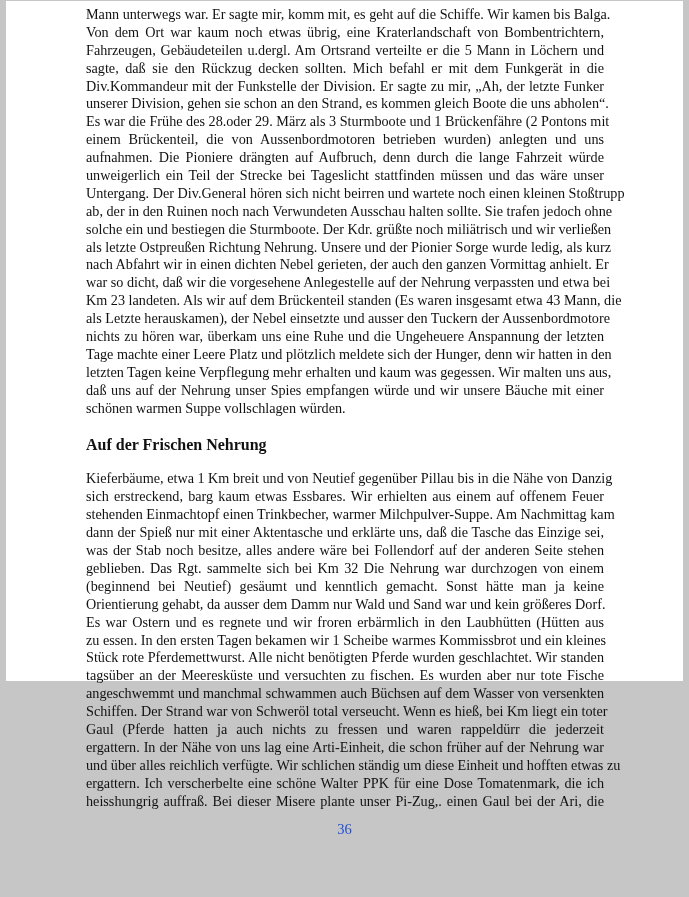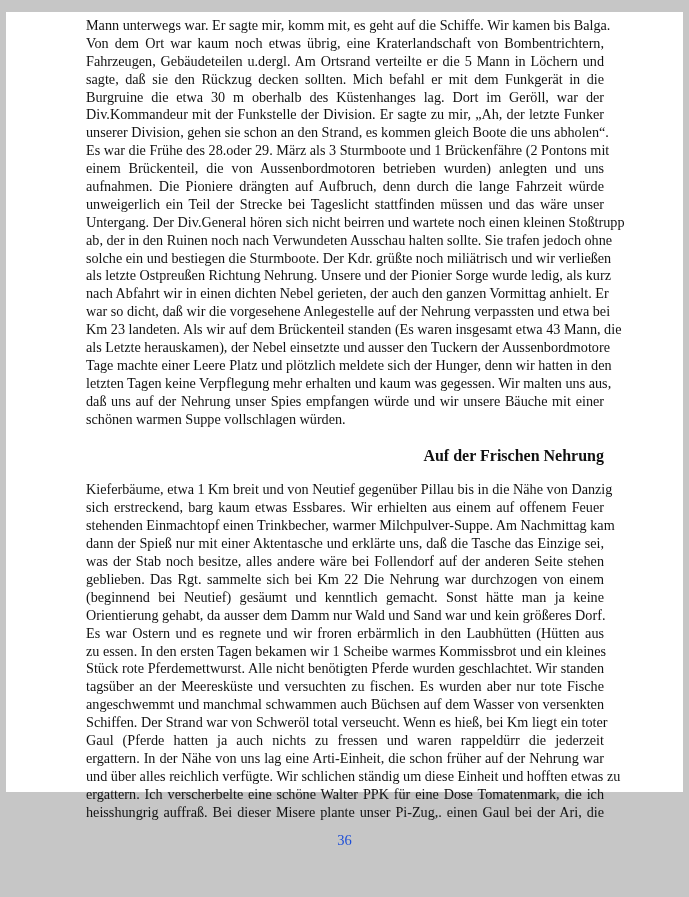--- a/index.html
+++ b/index.html
@@ -1,69 +1,69 @@
 <!DOCTYPE html>
 <html><head>
 <meta charset="utf-8">
 <style>
   html, body { margin:0; padding:0; }
   body { width:689px; height:897px; background:#c6c6c6; position:relative; overflow:hidden; }
-  .page { position:absolute; left:6px; top:12px; width:677px; height:780px; background:#ffffff;text-decoration:underline; }
+  .page { position:absolute; left:6px; top:1px; width:677px; height:680px; background:#ffffff;text-decoration:underline; }
   .content { position:absolute; left:80px; top:5px; width:518px;
     font-family:"Liberation Serif", serif; font-size:14.2px; line-height:17.9px; color:#111; }
   .para { margin:0; text-align:justify; }
   .line { display:block; text-align:justify; text-align-last:justify; white-space:nowrap; height:17.9px; }
   .line.last { text-align-last:left; }
-  .heading { font-weight:bold; font-size:16px; text-align:right; margin:18px 0 15px 0; line-height:20px; }
+  .heading { font-weight:bold; font-size:16px; text-align:left; margin:18px 0 15px 0; line-height:20px; }
   .pagenum { position:absolute; left:0; width:677px; top:820px; text-align:center;
     font-family:"Liberation Serif", serif; font-size:14.5px; color:#1d4ed8; }
 </style>
 </head>
 <body>
 
 <div class="page">
   <div class="content">
     <div id="before">
         <div class="para">
           <span class="line">Mann unterwegs war. Er sagte mir, komm mit, es geht auf die Schiffe. Wir kamen bis Balga.</span>
           <span class="line">Von dem Ort war kaum noch etwas übrig, eine Kraterlandschaft von Bombentrichtern,</span>
           <span class="line">Fahrzeugen, Gebäudeteilen u.dergl. Am Ortsrand verteilte er die 5 Mann in Löchern und</span>
           <span class="line">sagte, daß sie den Rückzug decken sollten. Mich befahl er mit dem Funkgerät in die</span>
-          <span class="line">Burgruine die etwa 30 m oberhalb des Küstenhanges lag. Dort im Geröll, war der</span>
           <span class="line">Div.Kommandeur mit der Funkstelle der Division. Er sagte zu mir, „Ah, der letzte Funker</span>
           <span class="line last">unserer Division, gehen sie schon an den Strand, es kommen gleich Boote die uns abholen“.</span>
         </div>
         <div class="para">
           <span class="line"> Es war die Frühe des 28.oder 29. März als 3 Sturmboote und 1 Brückenfähre (2 Pontons mit</span>
           <span class="line">einem Brückenteil, die von Aussenbordmotoren betrieben wurden) anlegten und uns</span>
           <span class="line">aufnahmen. Die Pioniere drängten auf Aufbruch, denn durch die lange Fahrzeit würde</span>
           <span class="line">unweigerlich  ein Teil der Strecke bei Tageslicht stattfinden müssen und das wäre unser</span>
           <span class="line">Untergang. Der Div.General hören sich nicht beirren und wartete noch einen kleinen Stoßtrupp</span>
           <span class="line">ab, der in den Ruinen noch nach Verwundeten Ausschau halten sollte. Sie trafen jedoch ohne</span>
           <span class="line">solche ein und bestiegen die Sturmboote. Der Kdr. grüßte noch miliätrisch und wir verließen</span>
           <span class="line">als letzte Ostpreußen Richtung Nehrung. Unsere und der Pionier Sorge wurde ledig, als kurz</span>
           <span class="line">nach Abfahrt wir in einen dichten Nebel gerieten, der auch den ganzen Vormittag anhielt. Er</span>
           <span class="line">war so dicht, daß wir die vorgesehene Anlegestelle auf der Nehrung verpassten und etwa bei</span>
           <span class="line">Km 23 landeten. Als wir auf dem Brückenteil standen (Es waren insgesamt etwa 43 Mann, die</span>
           <span class="line">als Letzte herauskamen), der Nebel einsetzte und ausser den Tuckern der Aussenbordmotore</span>
+          <span class="line">nichts zu hören war, überkam uns eine Ruhe und die Ungeheuere Anspannung der letzten</span>
           <span class="line">Tage machte einer Leere Platz und plötzlich meldete sich der Hunger, denn wir hatten in den</span>
           <span class="line">letzten Tagen keine Verpflegung mehr erhalten und kaum was gegessen. Wir malten uns aus,</span>
           <span class="line">daß uns auf der Nehrung unser Spies empfangen würde und wir unsere Bäuche mit einer</span>
           <span class="line last">schönen warmen Suppe vollschlagen würden.</span>
         </div>
       </div>
     <div class="heading">Auf der Frischen Nehrung</div>
     <div id="after">
         <div class="para">
           <span class="line">Kieferbäume, etwa 1 Km breit und von Neutief gegenüber Pillau bis in die Nähe von Danzig</span>
           <span class="line">sich erstreckend, barg kaum etwas Essbares. Wir erhielten aus einem auf offenem Feuer</span>
           <span class="line">stehenden Einmachtopf einen Trinkbecher, warmer Milchpulver-Suppe. Am Nachmittag kam</span>
           <span class="line">dann der Spieß nur mit einer Aktentasche und erklärte uns, daß die Tasche das Einzige sei,</span>
           <span class="line">was der Stab noch besitze, alles andere wäre bei Follendorf auf der anderen Seite stehen</span>
-          <span class="line">geblieben. Das Rgt. sammelte sich bei Km 22 Die Nehrung war durchzogen von einem</span>
+          <span class="line">geblieben. Das Rgt. sammelte sich bei Km 32 Die Nehrung war durchzogen von einem</span>
           <span class="line">(beginnend bei Neutief)  gesäumt und kenntlich gemacht. Sonst hätte man ja keine</span>
           <span class="line last">Orientierung gehabt, da ausser dem Damm nur Wald und Sand war und kein größeres Dorf.</span>
         </div>
         <div class="para">
           <span class="line">Es war Ostern und es regnete und wir froren erbärmlich in den Laubhütten (Hütten aus</span>
           <span class="line">zu essen. In den ersten Tagen bekamen wir 1 Scheibe warmes Kommissbrot und ein kleines</span>
           <span class="line">Stück rote Pferdemettwurst. Alle nicht benötigten Pferde wurden geschlachtet. Wir standen</span>
           <span class="line">tagsüber an der Meeresküste und versuchten zu fischen. Es wurden aber nur tote Fische</span>
           <span class="line">angeschwemmt und manchmal schwammen auch Büchsen auf dem Wasser von versenkten</span>
           <span class="line">Schiffen. Der Strand war von Schweröl total verseucht. Wenn es hieß, bei Km liegt ein toter</span>

